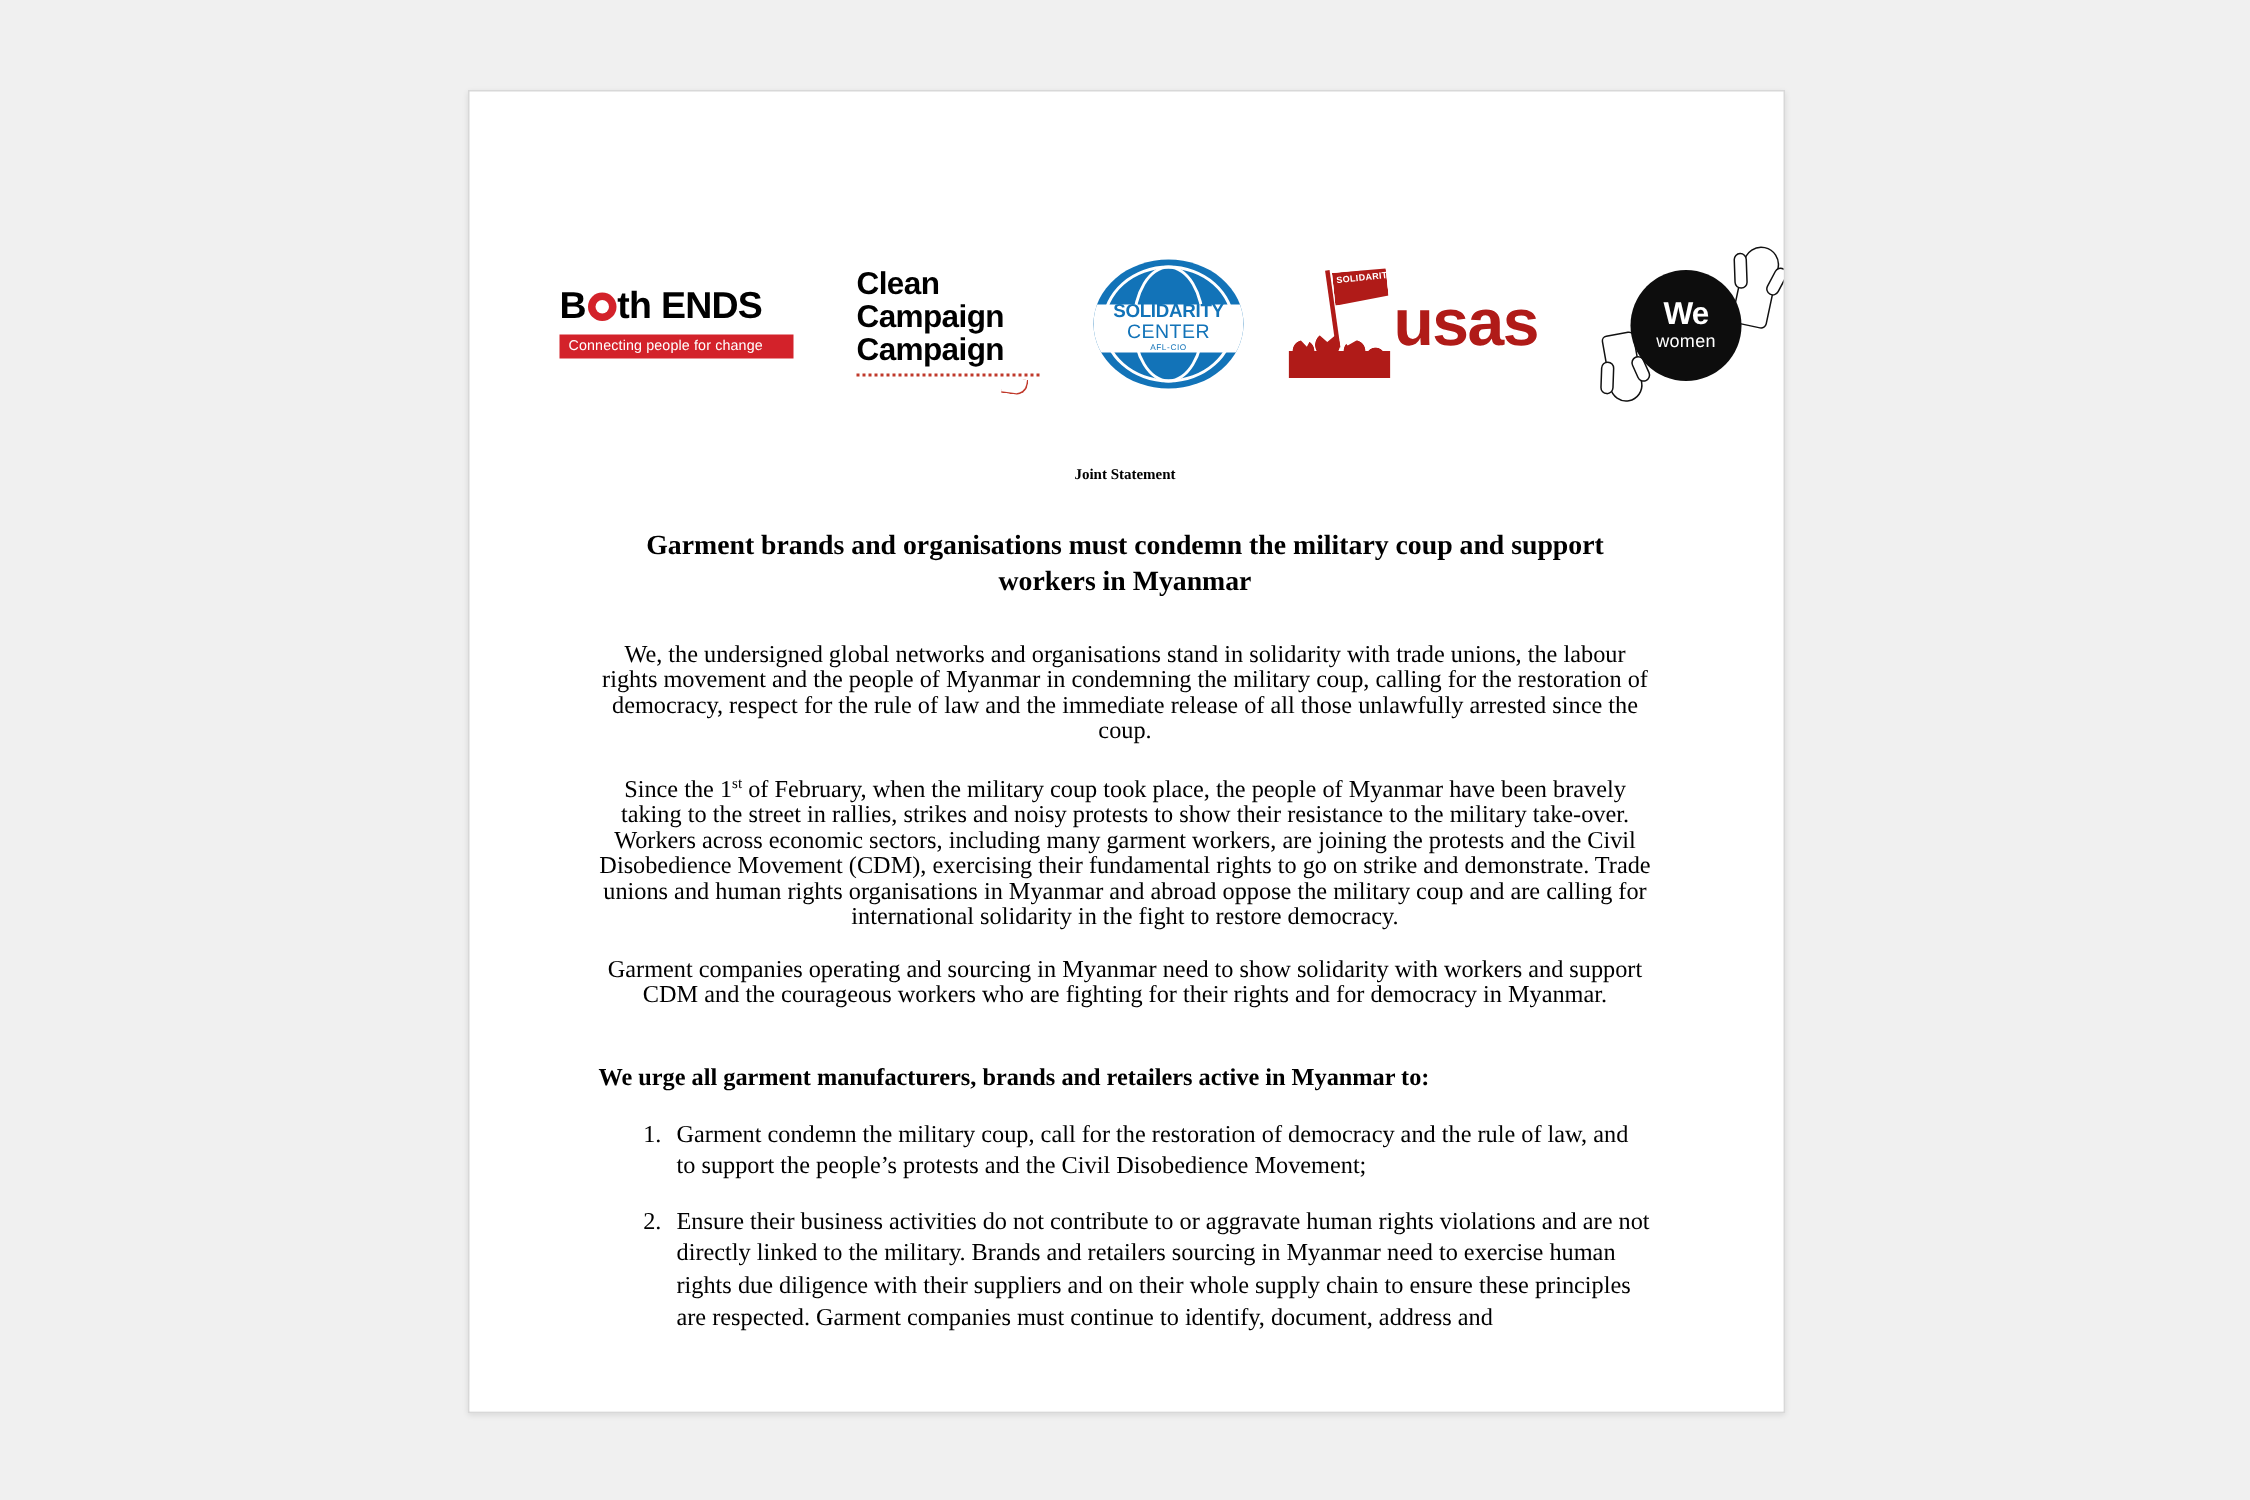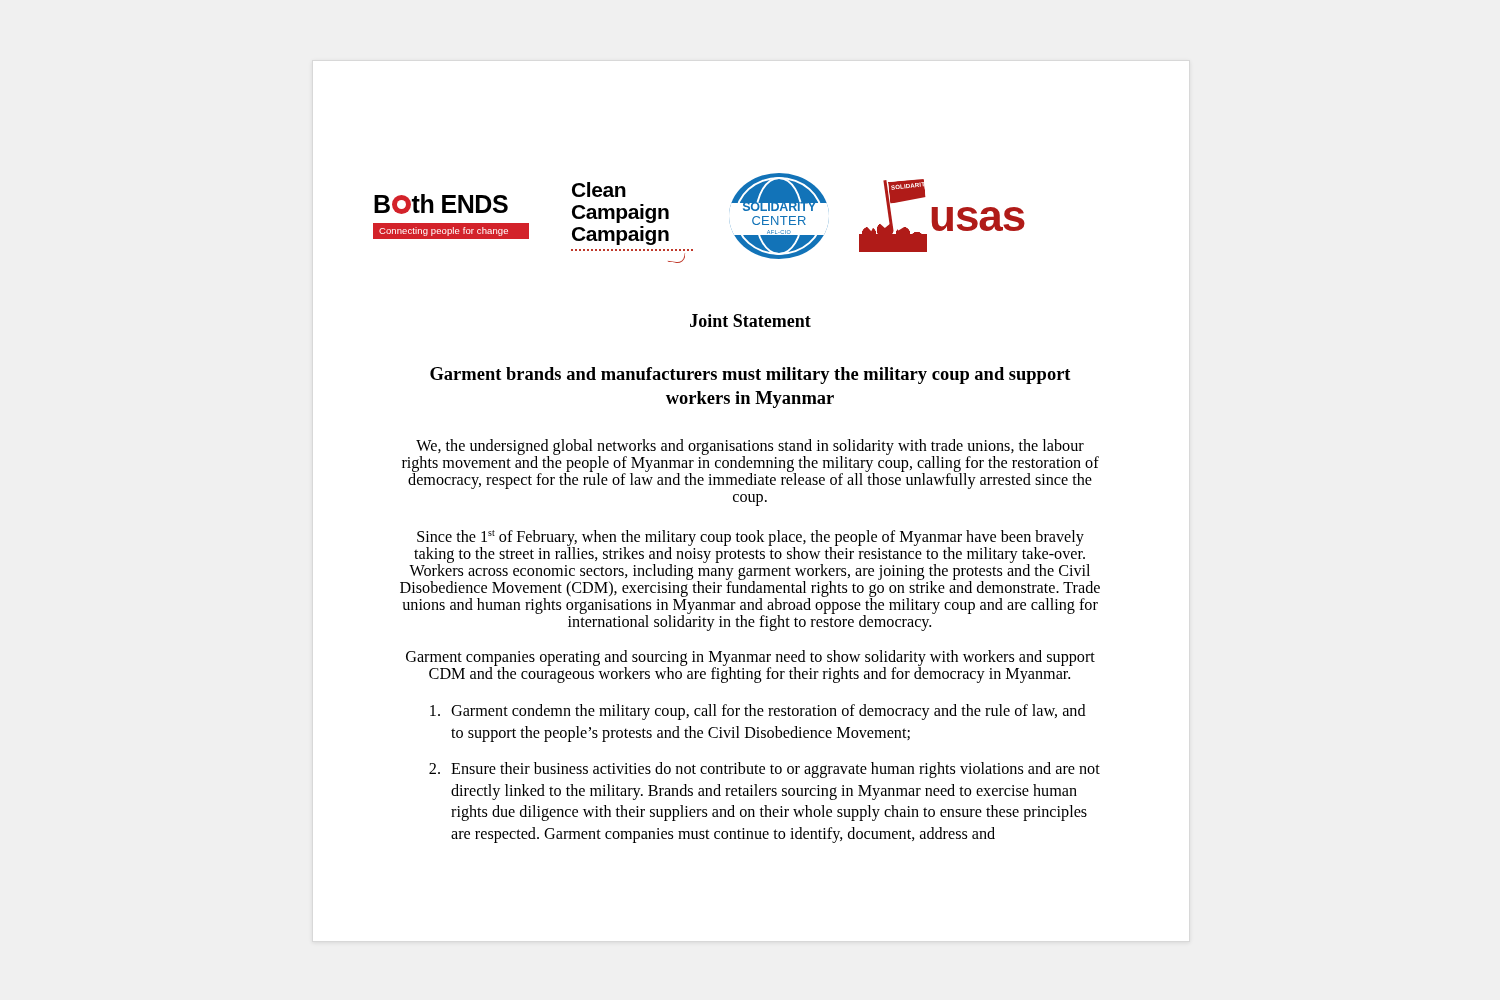--- a/index.html
+++ b/index.html
@@ -333,21 +333,21 @@
     position: absolute;
     left: 86px;
     top: 250px;
     width: 702px;
     color: #000;
   }
 
   .joint-statement {
     text-align: center;
     font-weight: bold;
-    font-size: 18px;
+    font-size: 10px;
     margin-bottom: 30px;
   }
 
   .doc-title {
     text-align: center;
     font-weight: bold;
     font-size: 18.5px;
     line-height: 24px;
     margin: 0 8px 28px 8px;
   }
@@ -430,35 +430,44 @@
       <div class="logo logo-usas">
         <div class="usas-mark">
           <div class="usas-flagpole"></div>
           <div class="usas-flag"></div>
           <div class="usas-flag-text">SOLIDARITY</div>
           <div class="usas-crowd"></div>
         </div>
         <div class="usas-word">usas</div>
       </div>
 
+      <div class="logo logo-wewomen">
+        <div class="ww-hand-r"></div>
+        <div class="ww-hand-l"></div>
+        <div class="ww-circle">
+          <div class="ww-we">We</div>
+          <div class="ww-women">women</div>
+        </div>
+      </div>
 
     </div>
 
     <div class="doc-body">
 
       <div class="joint-statement">Joint Statement</div>
 
-      <div class="doc-title">Garment brands and manufacturers must military the military coup and support workers in Myanmar</div>
+      <div class="doc-title">Garment brands and organisations must condemn the military coup and support workers in Myanmar</div>
 
       <p class="para">We, the undersigned global networks and organisations stand in solidarity with trade unions, the labour rights movement and the people of Myanmar in condemning the military coup, calling for the restoration of democracy, respect for the rule of law and the immediate release of all those unlawfully arrested since the coup.</p>
 
       <p class="para"><span>Since the 1</span><sup>st</sup><span> of February, when the military coup took place, the people of Myanmar have been bravely taking to the street in rallies, strikes and noisy protests to show their resistance to the military take-over. Workers across economic sectors, including many garment workers, are joining the protests and the Civil Disobedience Movement (CDM), exercising their fundamental rights to go on strike and demonstrate. Trade unions and human rights organisations in Myanmar and abroad oppose the military coup and are calling for international solidarity in the fight to restore democracy.</span></p>
 
       <p class="para">Garment companies operating and sourcing in Myanmar need to show solidarity with workers and support CDM and the courageous workers who are fighting for their rights and for democracy in Myanmar.</p>
 
+      <p class="urge">We urge all garment manufacturers, brands and retailers active in Myanmar to:</p>
 
       <ol class="demands">
         <li>Garment condemn the military coup, call for the restoration of democracy and the rule of law, and to support the people’s protests and the Civil Disobedience Movement;</li>
         <li>Ensure their business activities do not contribute to or aggravate human rights violations and are not directly linked to the military. Brands and retailers sourcing in Myanmar need to exercise human rights due diligence with their suppliers and on their whole supply chain to ensure these principles are respected. Garment companies must continue to identify, document, address and</li>
       </ol>
 
     </div>
 
     <div class="fade-bottom"></div>
   </div>

